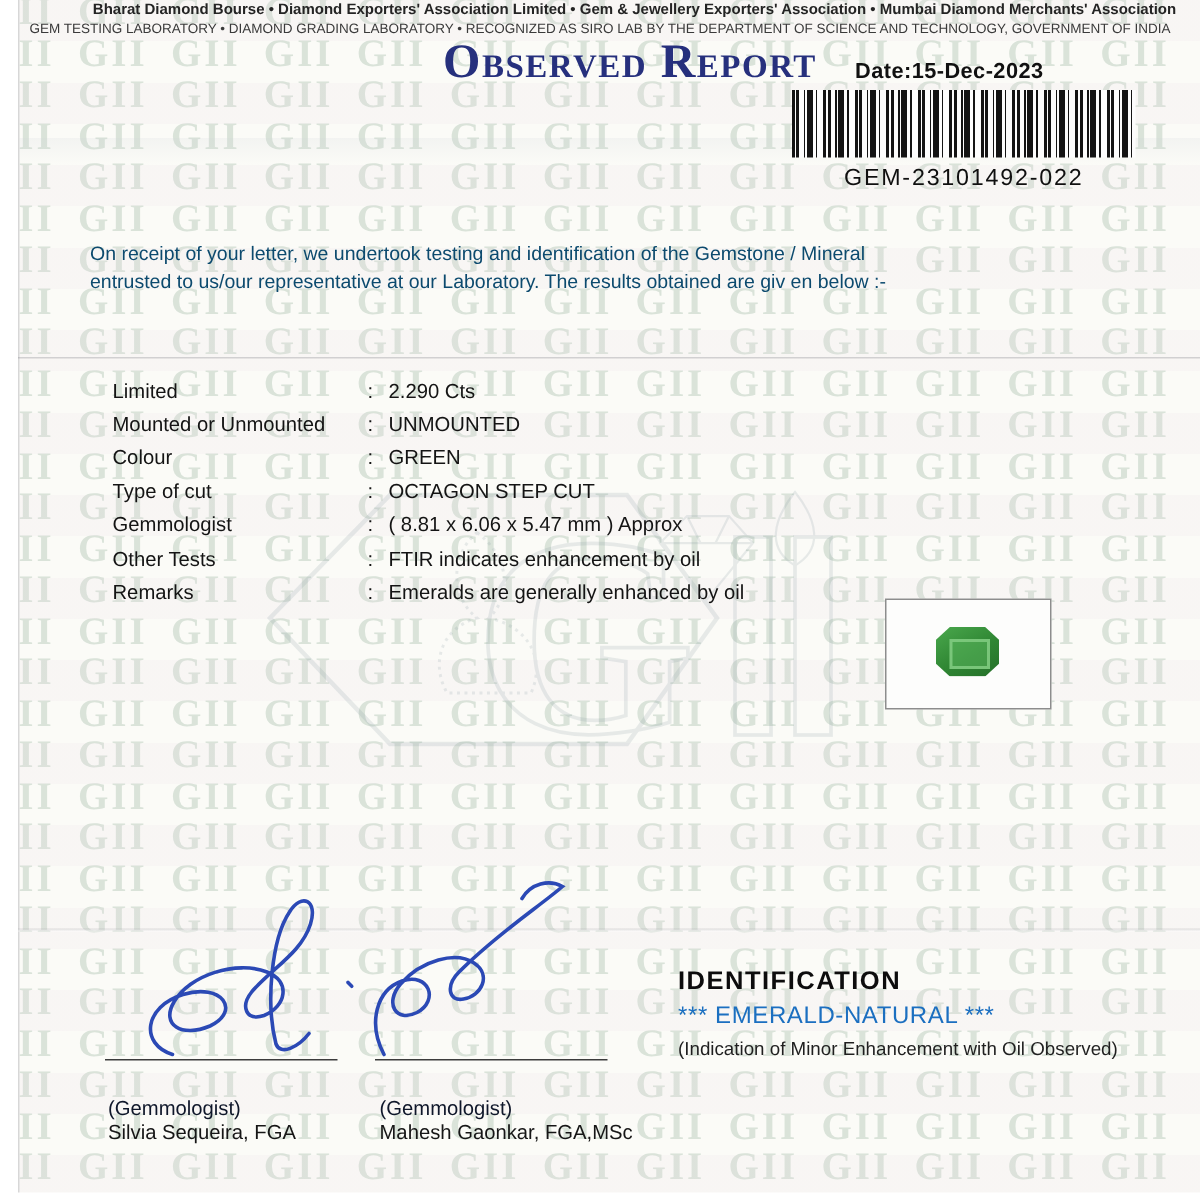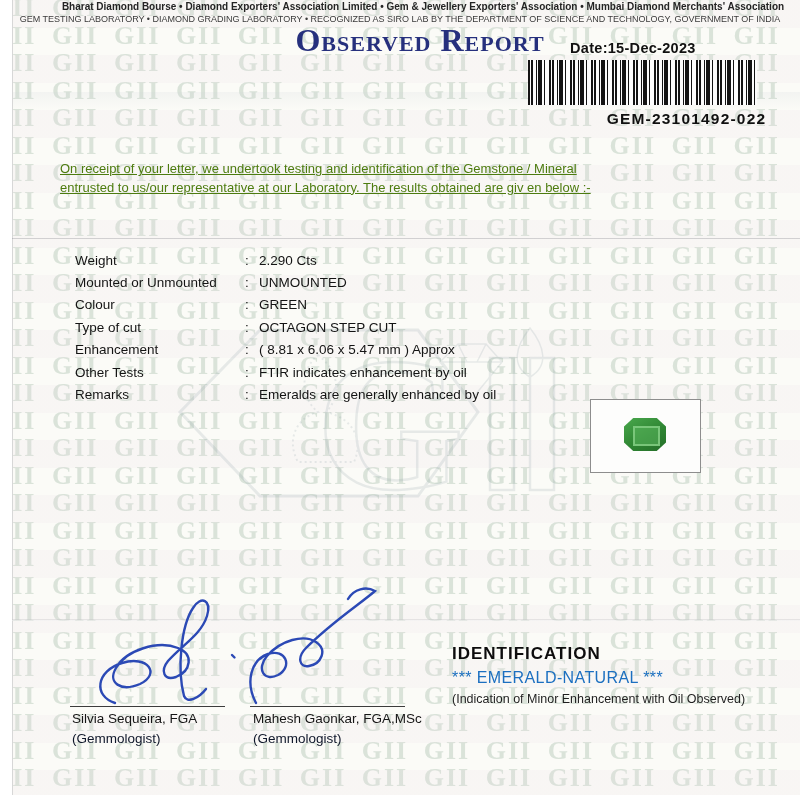--- a/index.html
+++ b/index.html
@@ -43,43 +43,43 @@
     font-size:32px; letter-spacing:1px; color:#26307d; z-index:3; }
   .date { position:absolute; top:40px; left:570px; font-size:14.5px; font-weight:bold;
     letter-spacing:.3px; color:#111; z-index:3; }
   
   .barcode { position:absolute; left:528px; top:60px; width:229px; height:45px; z-index:3;
     background:repeating-linear-gradient(90deg,
       #141414 0 2px, #fdfdfd 2px 3px, #141414 3px 5px, #fdfdfd 5px 8px,
       #141414 8px 9px, #fdfdfd 9px 10px, #141414 10px 14px, #fdfdfd 14px 16px,
       #141414 16px 17px, #fdfdfd 17px 21px); }
   .barcode-text { position:absolute; left:528px; top:110px; width:229px; text-align:center;
-    font-size:15.5px; font-weight:bold; letter-spacing:1.2px; color:#101010; z-index:3;padding-left:44px; }
+    font-size:15.5px; font-weight:normal; letter-spacing:1.2px; color:#101010; z-index:3; }
   
   .intro { position:absolute; left:60px; top:160px; width:580px;
-    font-size:13px; line-height:18.5px; color:#4d7c0f; z-index:3;text-decoration:underline; }
+    font-size:13px; line-height:18.5px; color:#0c4a6e; z-index:3; }
   
   .props { position:absolute; left:75px; top:249px; font-size:13.5px; z-index:3; color:#141414; }
   .prop-row { display:flex; height:22.4px; align-items:center; }
   .prop-label { width:170px; }
   .prop-colon { width:14px; }
   
   .photo { position:absolute; left:590px; top:399px; width:109px; height:72px;
     background:#fdfdfc; border:1px solid #8d8d8d; z-index:3; }
   .gem { position:absolute; left:33px; top:18px; width:42px; height:33px;
     background:linear-gradient(150deg,#4aa84d 0%, #2f8633 55%, #256f29 100%);
     clip-path:polygon(22% 0,78% 0,100% 26%,100% 74%,78% 100%,22% 100%,0 74%,0 26%); }
   .gem-facet { position:absolute; left:9px; top:8px; width:23px; height:16px;
     border:2px solid rgba(130,205,130,.85); background:rgba(90,180,92,.55); }
   
   .sig-svg { position:absolute; left:60px; top:583px; z-index:3; }
   .sig-line { position:absolute; height:1px; background:#3c3c3c; top:706px; z-index:3; }
   .sig-line.one { left:70px;  width:155px; }
   .sig-line.two { left:250px; width:155px; }
-  .sig-name { position:absolute; font-size:13.5px; color:#161616; z-index:3; }
+  .sig-name { position:absolute; font-size:13.5px; color:#161616; z-index:3;margin-top:36px; }
   .sig-role { position:absolute; font-size:13.5px; color:#0f172a; z-index:3; }
   .n1 { left:72px;  top:711px; }  .r1 { left:72px;  top:731px; }
   .n2 { left:253px; top:711px; }  .r2 { left:253px; top:731px; }
   
   .ident { position:absolute; left:452px; top:644px; width:346px; z-index:3; }
   .ident-h { font-size:17px; font-weight:bold; letter-spacing:1px; color:#0d0d0d; }
   .ident-r { font-size:16px; font-weight:normal; letter-spacing:.4px; margin-top:5px; }
   .ident-n { font-size:12.5px; color:#1f1f1f; margin-top:5px; }
 </style>
 </head>
@@ -117,41 +117,41 @@
   <div class="barcode"></div>
   <div class="barcode-text">GEM-23101492-022</div>
 
   <div class="intro">
     <div>On receipt of your letter, we undertook testing and identification of the Gemstone / Mineral</div>
     <div>entrusted to us/our representative at our Laboratory. The results obtained are giv en below :-</div>
   </div>
 
   <div class="props">
     <div class="prop-row">
-      <span class="prop-label">Weight</span>
+      <span class="prop-label">Limited</span>
       <span class="prop-colon">:</span>
       <span class="prop-value">2.290 Cts</span>
     </div>
     <div class="prop-row">
       <span class="prop-label">Mounted or Unmounted</span>
       <span class="prop-colon">:</span>
       <span class="prop-value">UNMOUNTED</span>
     </div>
     <div class="prop-row">
       <span class="prop-label">Colour</span>
       <span class="prop-colon">:</span>
       <span class="prop-value">GREEN</span>
     </div>
     <div class="prop-row">
       <span class="prop-label">Type of cut</span>
       <span class="prop-colon">:</span>
       <span class="prop-value">OCTAGON STEP CUT</span>
     </div>
     <div class="prop-row">
-      <span class="prop-label">Enhancement</span>
+      <span class="prop-label">Gemmologist</span>
       <span class="prop-colon">:</span>
       <span class="prop-value">( 8.81 x 6.06 x 5.47 mm ) Approx</span>
     </div>
     <div class="prop-row">
       <span class="prop-label">Other Tests</span>
       <span class="prop-colon">:</span>
       <span class="prop-value">FTIR indicates enhancement by oil</span>
     </div>
     <div class="prop-row">
       <span class="prop-label">Remarks</span>

